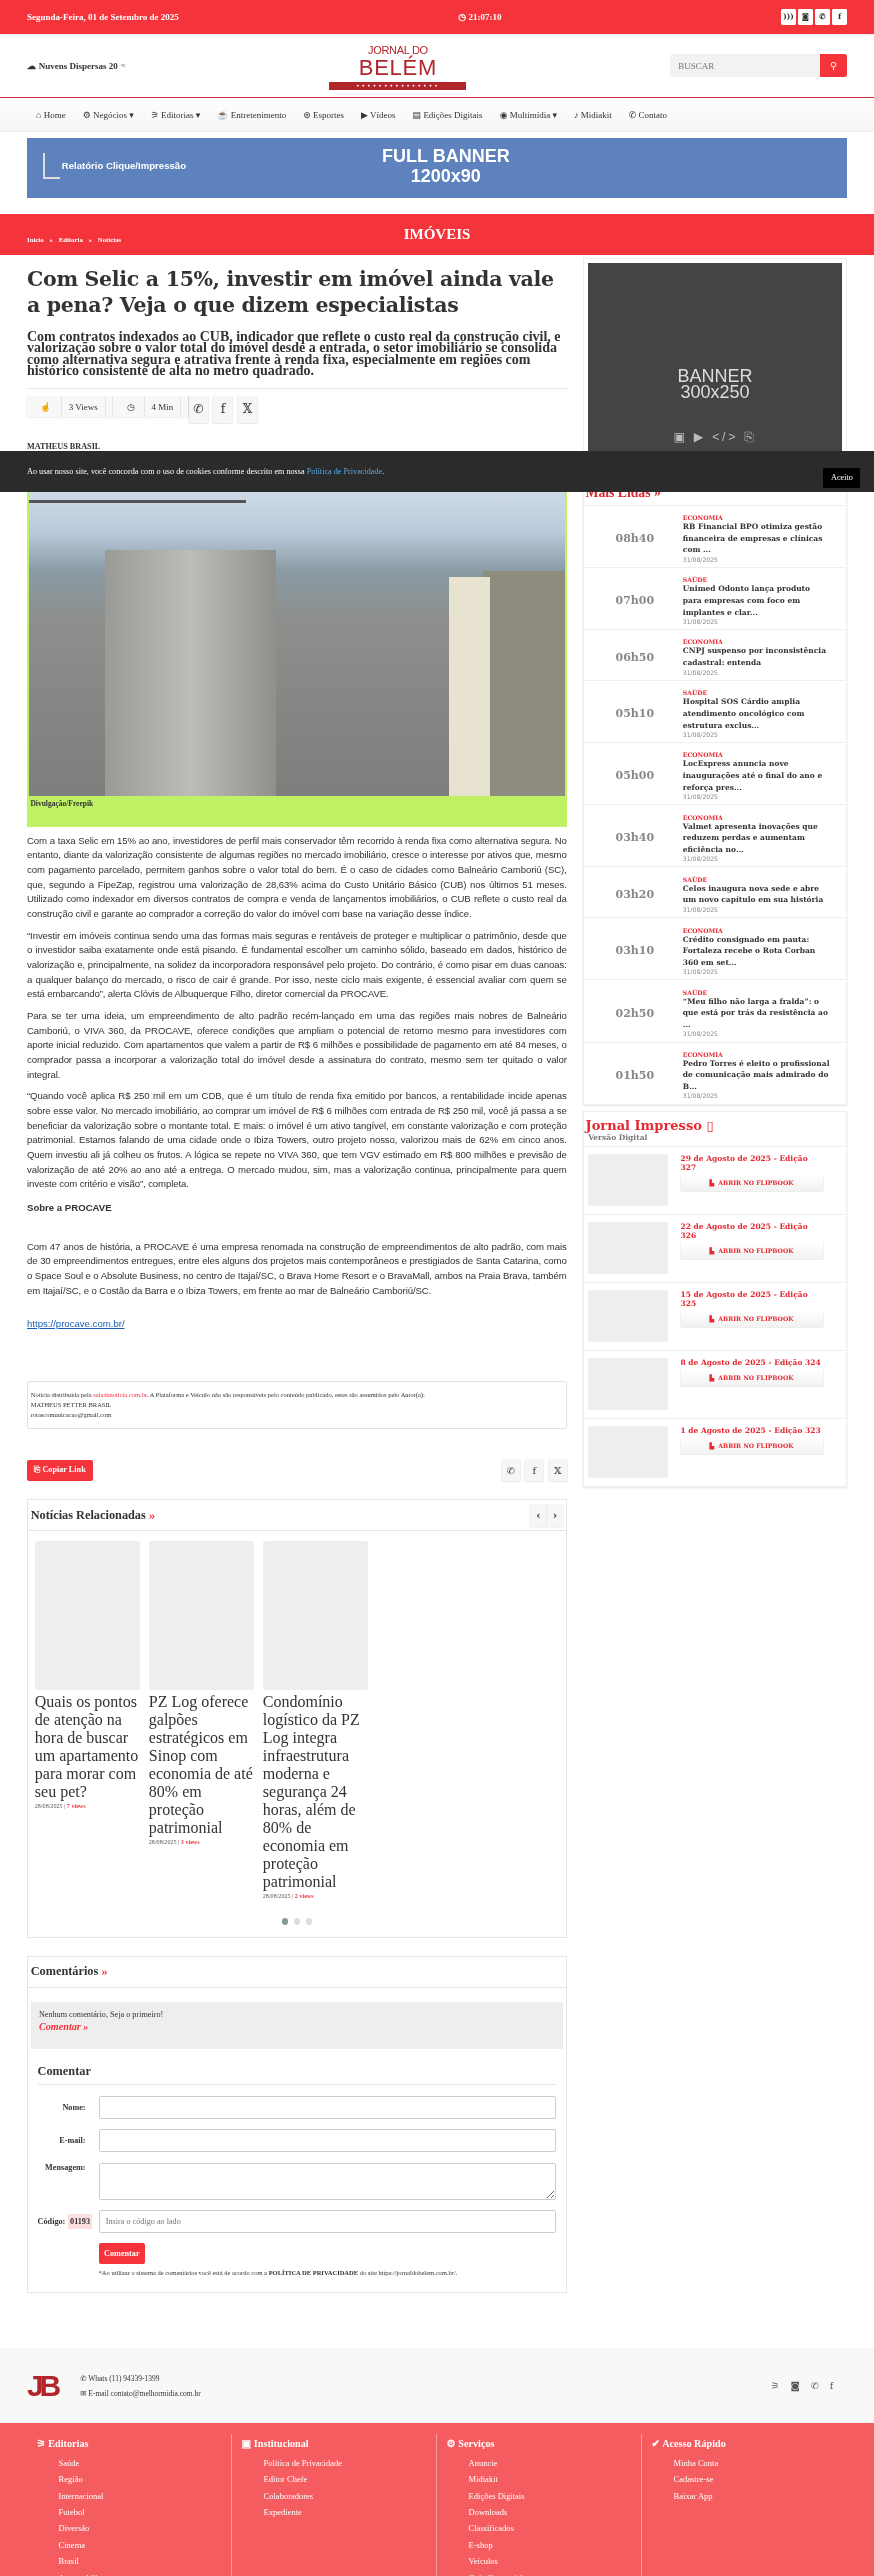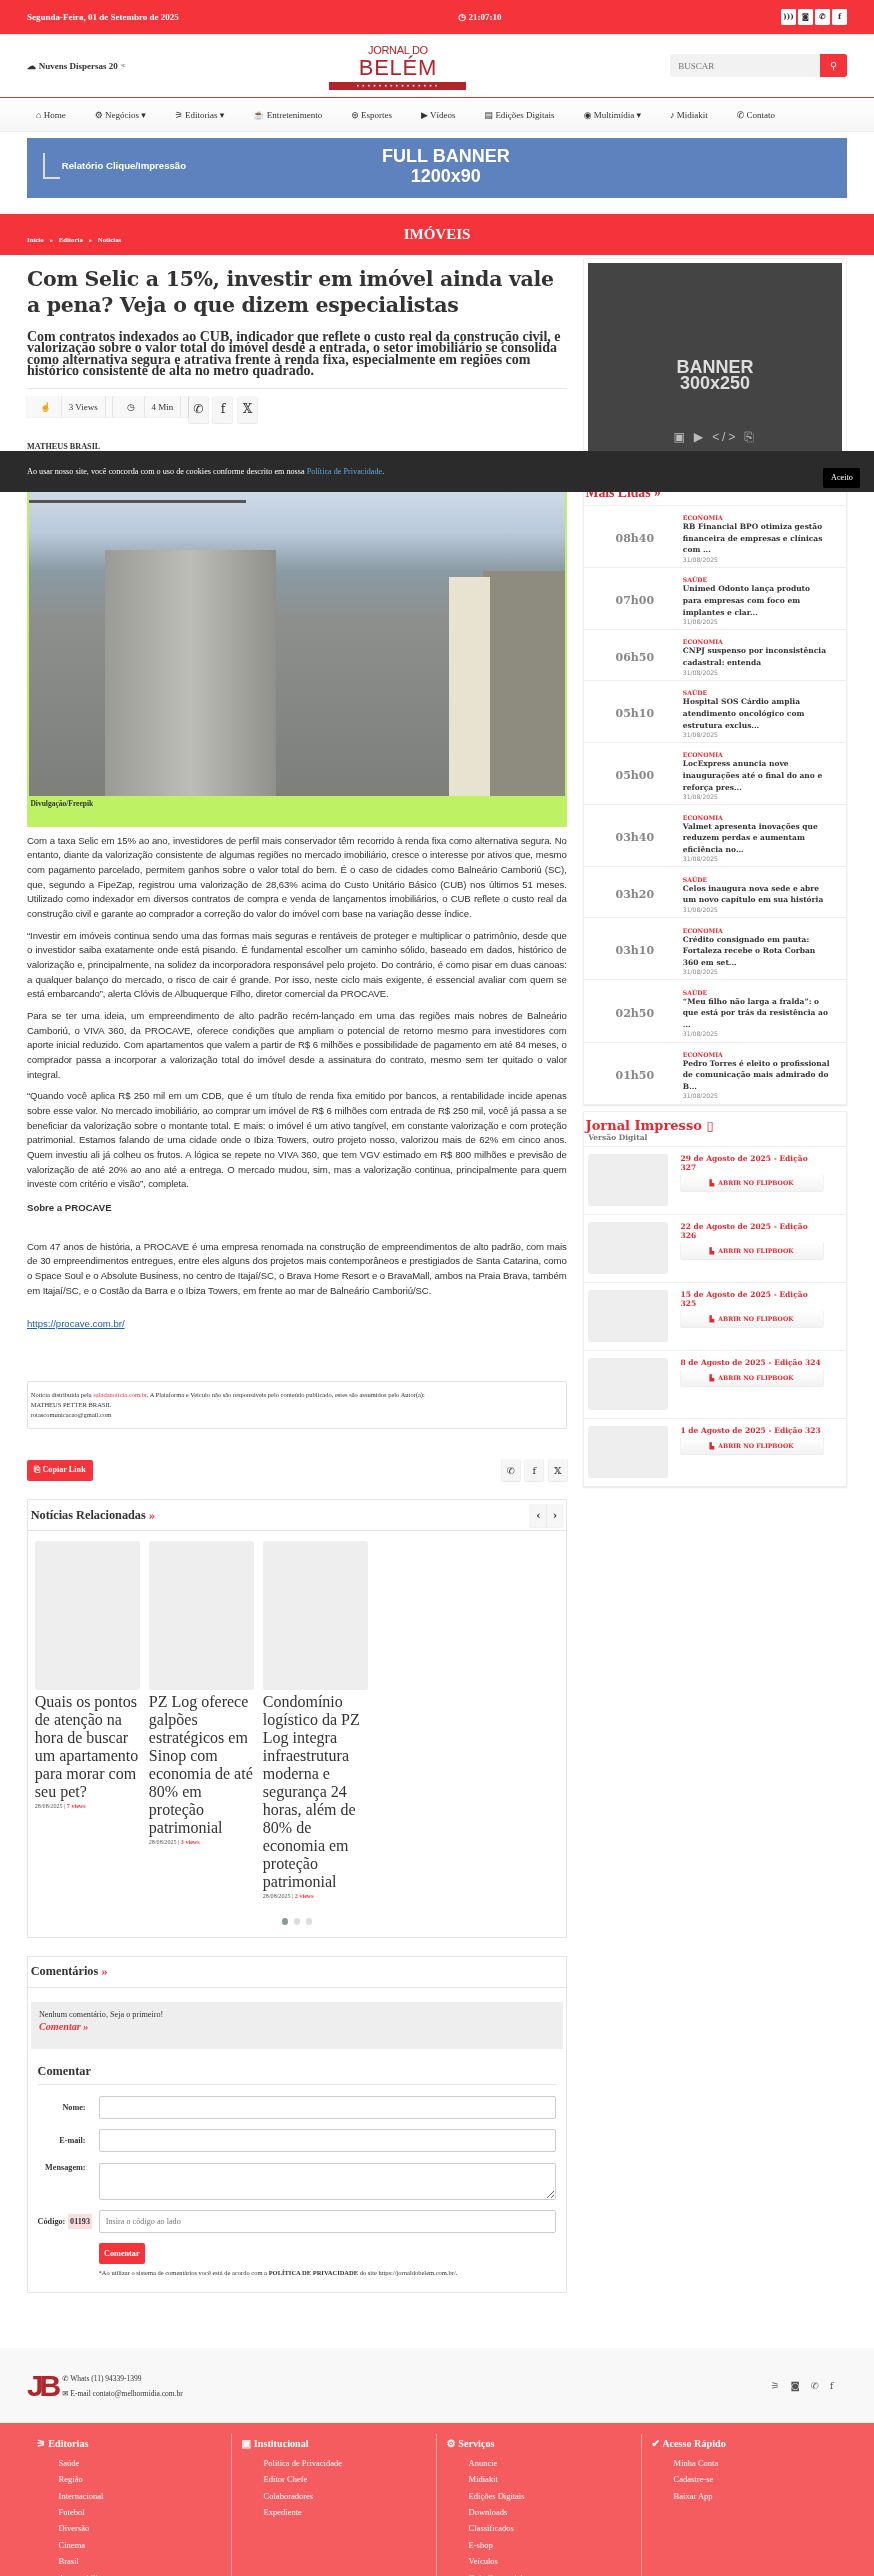--- a/index.html
+++ b/index.html
@@ -12,21 +12,21 @@
 .topbar .socials span{width:15px;height:16.4px;background:#fff;color:#333;border-radius:1.4px;display:flex;align-items:center;justify-content:center;font-size:7.5px;font-weight:bold}
 .header{height:64px;display:flex;align-items:center;justify-content:space-between;padding:0 27px;border-bottom:1.4px solid #c9363b}
 .weather{font-size:9px;font-weight:bold;font-family:"Liberation Serif",serif;display:flex;align-items:center;gap:2.7px}
 .logo{width:137px;text-align:center;padding-top:2.7px}
 .logo .l1{color:#b1252b;font-family:"Liberation Sans",sans-serif;font-size:11px;letter-spacing:-0.3px}
 .logo .l2{color:#b1252b;font-family:"Liberation Sans",sans-serif;font-size:22px;line-height:23px;letter-spacing:0.7px}
 .logo .l3{background:#b1252b;color:#fff;font-size:6.1px;letter-spacing:2px;height:8.2px;line-height:8.2px;margin-top:2.7px}
 .search{display:flex;height:23px}
 .search input{width:150px;border:none;background:#f2f2f2;padding:0 8.2px;font-family:"Liberation Serif",serif;font-size:9px;color:#999;border-radius:2.7px 0 0 2.7px}
 .search button{width:27px;background:#f5333b;border:none;color:#fff;border-radius:0 2.7px 2.7px 0;font-size:9.6px}
-.nav{height:34px;background:linear-gradient(#fff,#f6f6f6);display:flex;align-items:center;padding:0 36px;gap:29px;border-bottom:0.7px solid #eee}
+.nav{height:34px;background:linear-gradient(#fff,#f6f6f6);display:flex;align-items:center;padding:0 36px;gap:17px;border-bottom:0.7px solid #eee}
 .nav a{font-size:9px;font-family:"Liberation Serif",serif;color:#333;white-space:nowrap}
 .fullbanner{margin:5.5px 27px 0;height:60px;background:#5e82bd;position:relative;color:#fff}
 .fullbanner .rep{position:absolute;left:16.4px;top:15px;display:flex;align-items:center;gap:2px;font-family:"Liberation Sans",sans-serif;font-weight:bold;font-size:9.6px}
 .fullbanner .rep .ico{width:16.4px;height:26px;border-left:2.7px solid #ddd;border-bottom:2.7px solid #ddd}
 .fullbanner .big{position:absolute;left:355px;top:8.2px;text-align:center;font-family:"Liberation Sans",sans-serif;font-weight:bold;font-size:18px;line-height:20.5px}
 .crumbbar{margin-top:16px;height:41px;background:#f5333b;color:#fff;position:relative;display:flex;align-items:flex-end;padding:12px 27px}
 .crumbbar .crumbs{font-size:6.8px;font-weight:bold;font-family:"Liberation Serif",serif}
 .crumbbar .section{position:absolute;left:0;right:0;text-align:center;font-size:15px;font-weight:bold;font-family:"Liberation Serif",serif;pointer-events:none}
 .container{display:flex;padding:0 27px;gap:16.4px;position:relative}
 .main{width:540px}
@@ -77,21 +77,21 @@
 .form{padding:11px 9.6px 0}
 .frow{display:flex;align-items:center;margin-bottom:10.2px}
 .frow label{width:48px;text-align:right;font-family:"Liberation Serif",serif;font-weight:bold;font-size:8.2px;margin-right:13.7px}
 .frow input,.frow textarea{flex:1;height:23px;border:0.7px solid #ccc;border-radius:2px;padding:0 5.5px;font-family:"Liberation Serif",serif;font-size:8.2px}
 .frow textarea{height:37px;resize:vertical}
 .frow .code{background:#fbdede;padding:2.7px 2px;margin-left:2.7px}
 .subbtn{margin-left:61px;background:#f5333b;color:#fff;font-family:"Liberation Serif",serif;font-weight:bold;font-size:8.2px;padding:6.1px 5.5px;border:none;border-radius:2px}
 .policy{margin-left:61px;font-family:"Liberation Serif",serif;font-size:6.5px;line-height:11.6px;margin-top:2.7px;padding-bottom:13.7px}
 .banner300{margin-top:3.4px;height:208px;background:#fff;border:0.7px solid #eee;padding:4.1px}
 .banner300 .inner{height:205px;background:#444;color:#ddd;position:relative;text-align:center;font-family:"Liberation Sans",sans-serif}
-.banner300 .inner .t{position:absolute;top:96px;left:0;right:0;font-size:18px;font-weight:bold;line-height:16.4px}
+.banner300 .inner .t{position:absolute;top:105px;left:0;right:0;font-size:18px;font-weight:normal;line-height:16.4px}
 .banner300 .inner .icons{position:absolute;top:167px;left:0;right:0;font-size:12.3px;color:#bbb;letter-spacing:2.7px}
 .mostread{margin-top:8.2px;border:0.7px solid #eee;box-shadow:0 0.7px 2px rgba(0,0,0,.1)}
 .mostread .hd{padding:4.1px 1.4px;border-bottom:0.7px solid #eee;height:31px;display:flex;align-items:flex-end}
 .mostread .hd h3{color:#d8282f;font-family:"Liberation Serif",serif;font-size:13.7px}
 .mr-item{display:flex;padding:8.2px 2.7px 4.1px;border-bottom:0.7px solid #eee;min-height:51px}
 .mr-item .time{width:96px;text-align:center;color:#888;font-family:"DejaVu Serif",serif;font-weight:bold;font-size:11px;align-self:center}
 .mr-item .info{flex:1;padding-right:13.7px}
 .mr-item .cat{color:#e52730;font-family:"DejaVu Serif",serif;font-weight:bold;font-size:6.1px}
 .mr-item .tt{font-family:"DejaVu Serif",serif;font-weight:bold;font-size:7.5px;line-height:11.6px;color:#333}
 .mr-item .dd{font-size:6.1px;color:#888;font-family:"DejaVu Sans",sans-serif}
@@ -101,21 +101,21 @@
 .impresso .hd .sub{color:#777;font-family:"DejaVu Serif",serif;font-size:7.5px;font-weight:bold;margin-left:2.7px}
 .ed{display:flex;padding:6.8px 4.1px 8.2px;border-bottom:0.7px solid #eee}
 .ed .th{width:80px;height:52px;background:#eee;border-radius:2.7px}
 .ed .inf{margin-left:12.3px;width:142px}
 .ed .et{color:#e52730;font-family:"DejaVu Serif",serif;font-weight:bold;font-size:7.5px}
 .ed .btn{margin-top:2.7px;height:16.4px;background:linear-gradient(#fff,#f2f2f2);box-shadow:0 0.7px 1.4px rgba(0,0,0,.25);display:flex;align-items:center;justify-content:center;color:#e52730;font-family:"DejaVu Serif",serif;font-weight:bold;font-size:6.1px;gap:4.1px}
 .cookie{position:absolute;left:0;top:451px;width:874px;height:41px;background:#2b2b2b;color:#fff;display:flex;align-items:center;justify-content:space-between;padding:0 13.7px 0 27px;z-index:10;font-family:"Liberation Serif",serif;font-size:8.2px}
 .cookie .lnk{color:#5aa8e0}
 .cookie button{background:#000;color:#fff;border:none;padding:5.5px 7.5px;font-family:"Liberation Serif",serif;font-size:8.2px;border-radius:1.4px;margin-top:12.3px}
 .foot1{margin-top:55px;background:#f8f8f8;height:75px;display:flex;align-items:center;padding:0 27px;justify-content:space-between}
-.foot1 .lg{display:flex;align-items:center;gap:5px}
+.foot1 .lg{display:flex;align-items:center;gap:23px}
 .foot1 .jb{color:#b1252b;font-family:"Liberation Sans",sans-serif;font-weight:bold;font-size:30px;letter-spacing:-4.1px}
 .foot1 .ct{font-family:"Liberation Serif",serif;font-size:7.5px;line-height:15px}
 .foot1 .soc{display:flex;gap:11px;font-size:9.6px;color:#555;margin-right:13.7px}
 .foot2{background:#f55c60;color:#fff;display:flex;padding:11px 27px 9.6px}
 .foot2 .col{width:205px;border-right:0.7px solid rgba(255,255,255,.4);padding:0 9.6px}
 .foot2 .col:last-child{border-right:none}
 .foot2 .col h5{font-family:"Liberation Serif",serif;font-weight:bold;font-size:10.2px;margin-top:4.1px}
 .foot2 .col ul{list-style:none;margin-top:5.5px;padding-left:22px}
 .foot2 .col li{font-family:"Liberation Serif",serif;font-size:8.5px;line-height:16.4px}
 .foot3{background:#f5333b;color:#fff;height:49px;padding:6.8px 27px;position:relative}

